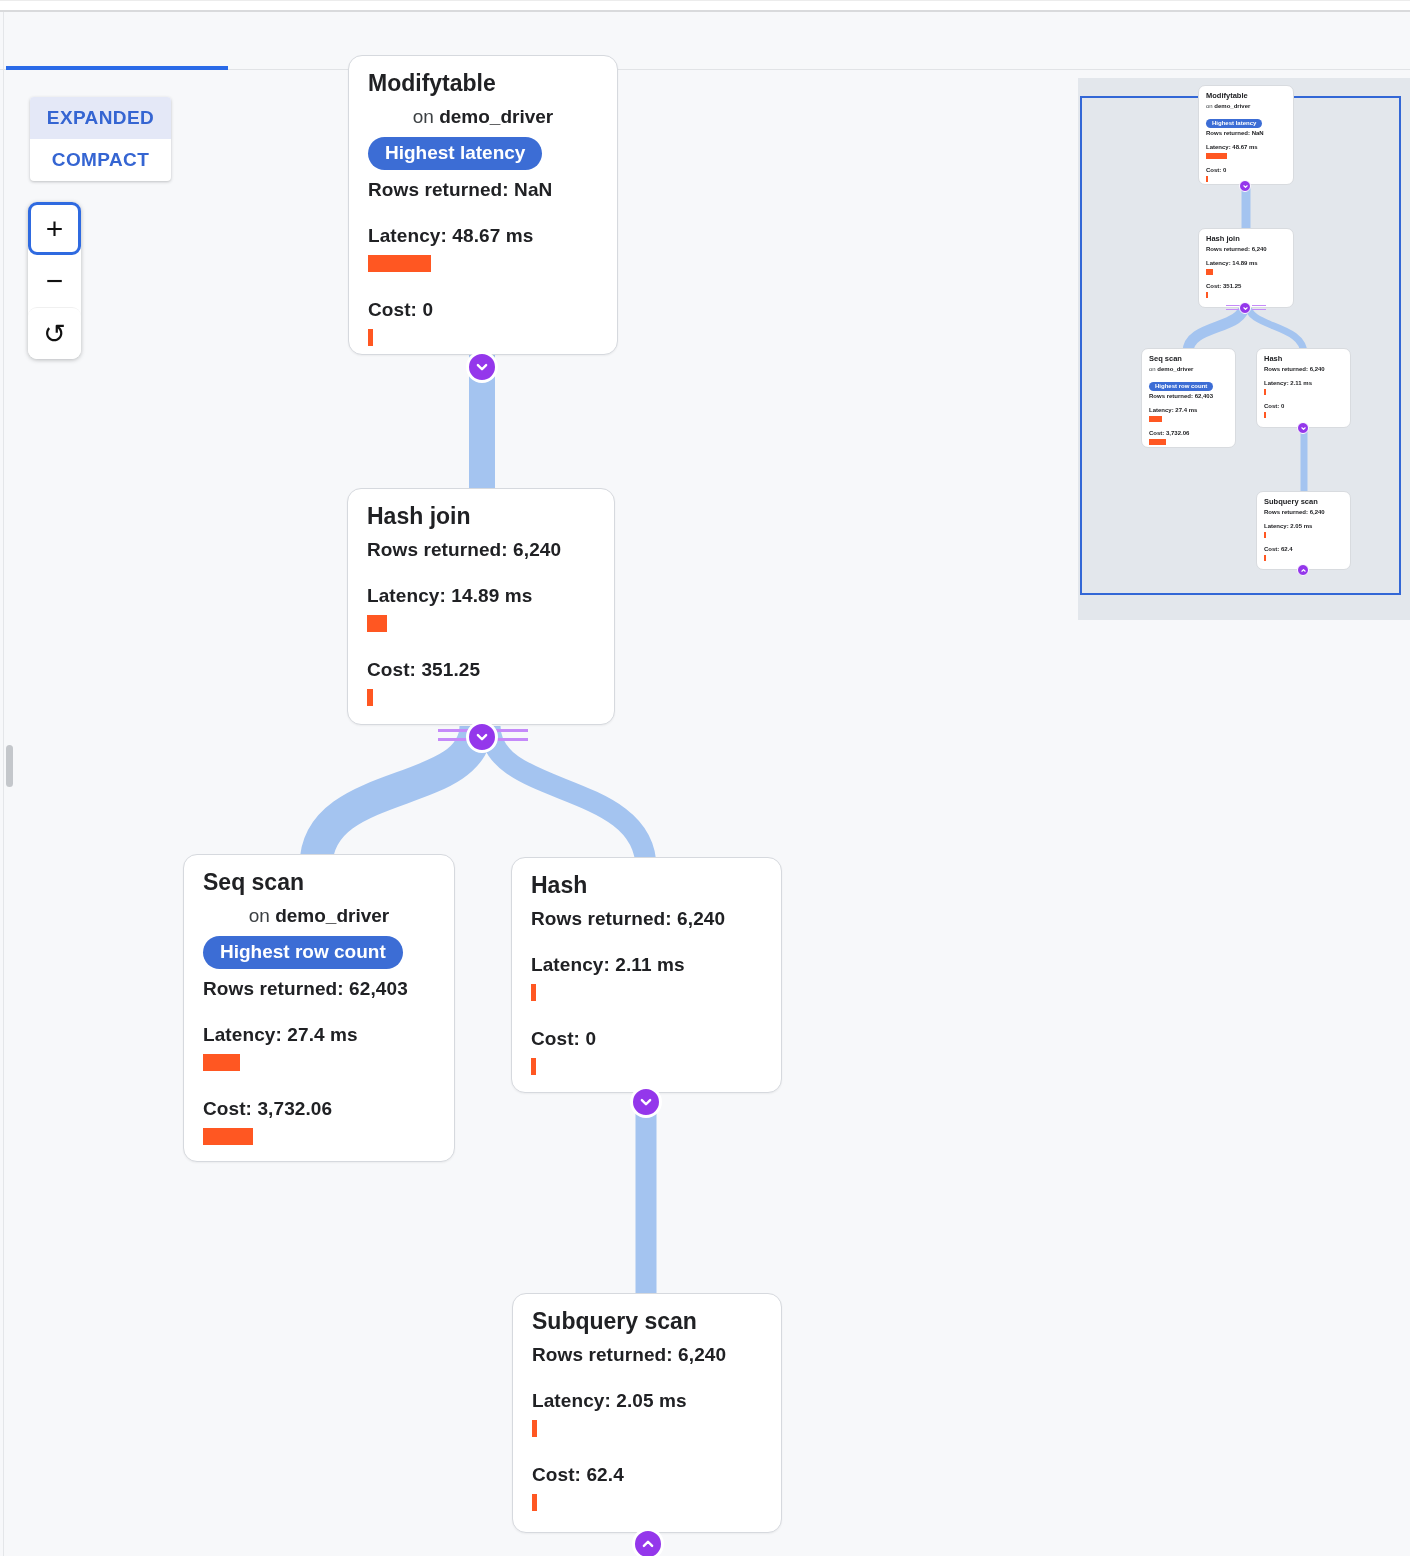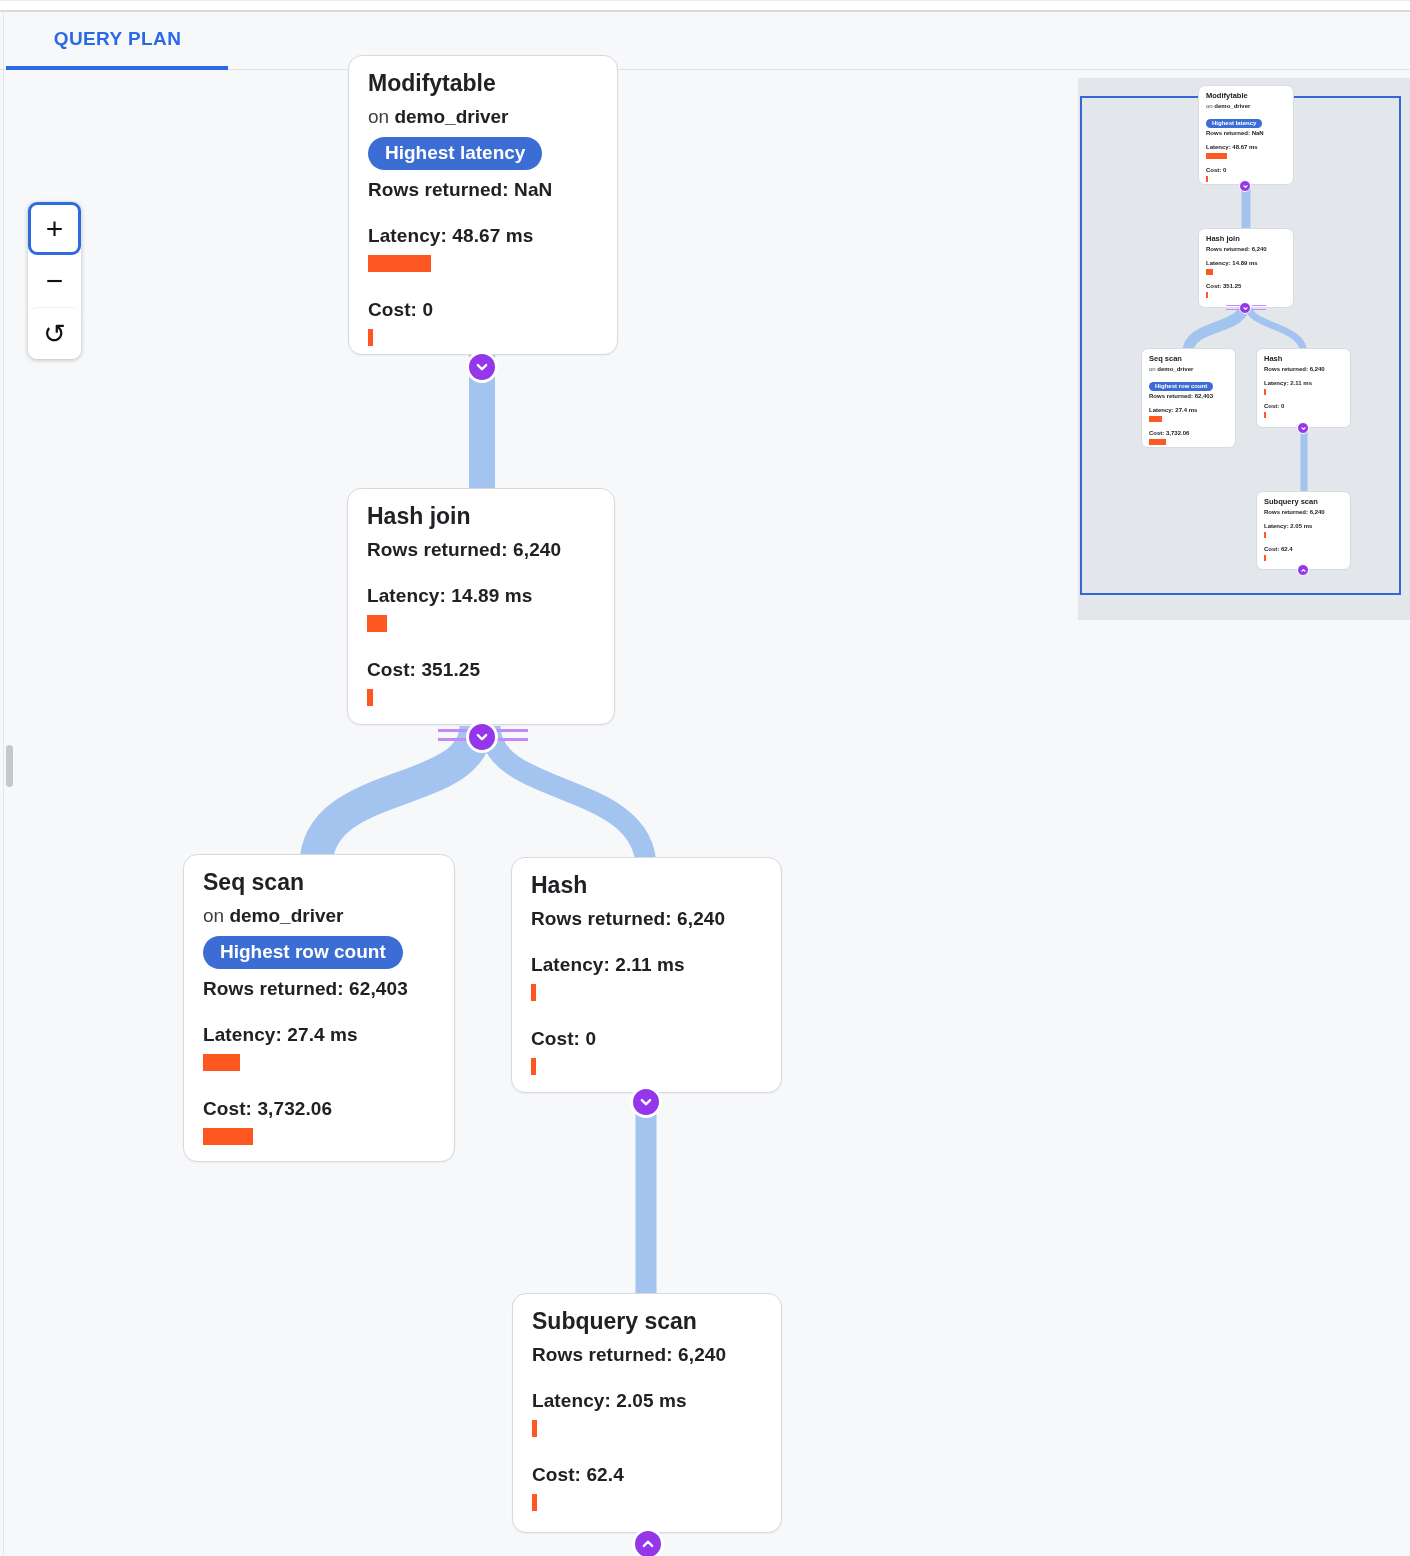--- a/index.html
+++ b/index.html
@@ -28,21 +28,21 @@
   .zoom-ctrl .zbtn.plus{border:3px solid #2f6ae0;height:53px;}
   .zoom-ctrl .zbtn.reset{font-size:27px;border-top:1px solid #f0f0f0;}
 
   
   svg.edges{position:absolute;left:0;top:0;z-index:1;}
   svg.edges path{fill:none;stroke:#a4c4f0;}
 
   
   .node{position:absolute;background:#fff;border:1px solid #d6d9de;border-radius:14px;padding:12px 19px;box-sizing:border-box;z-index:2;box-shadow:0 1px 2px rgba(0,0,0,.05);}
   .node-title{font-size:23px;font-weight:700;margin:2px 0 9px;}
-  .node-on{font-size:19px;margin:0 0 9px;color:#3c4043;}
+  .node-on{font-size:19px;margin:0 0 9px;color:#3c4043;text-align:center;}
   .node-on .tbl{font-weight:700;color:#202124;}
   .chip{display:inline-block;background:#3c6dd5;color:#fff;font-size:19px;font-weight:600;border-radius:17px;padding:5px 17px 6px;margin:0 0 9px;}
   .node-line{font-size:19px;font-weight:600;margin:0 0 8px;letter-spacing:.1px;}
   .node-line.rows{margin-bottom:24px;}
   .bar{height:17px;background:#ff5722;margin:0 0 27px;}
   .bar.last{margin-bottom:0;}
 
   
   .edge-toggle{position:absolute;width:26px;height:26px;border-radius:50%;background:#9437eb;border:3px solid #fff;box-sizing:content-box;display:flex;align-items:center;justify-content:center;z-index:3;cursor:pointer;}
   .stripe{position:absolute;height:6px;border-top:3px solid #c58af9;border-bottom:3px solid #c58af9;z-index:3;}
@@ -65,28 +65,31 @@
   .mm-stripe{position:absolute;height:3px;border-top:1.5px solid #c58af9;border-bottom:1.5px solid #c58af9;z-index:3;}
 </style>
 </head>
 <body>
 
 <div class="app">
 
   <div class="top-strip"></div>
 
   <div class="tab-bar">
-    <div class="tab active" style="left:7px;width:221px;">QUERY PLAN</div>
     <div class="baseline"></div>
     <div class="tab-indicator"></div>
   </div>
 
   <div class="left-border"></div>
   <div class="scroll-thumb"></div>
 
+  <div class="layout-toggle">
+    <div class="opt selected">EXPANDED</div>
+    <div class="opt">COMPACT</div>
+  </div>
 
   <div class="zoom-ctrl">
     <div class="zbtn plus">
         <span>+</span>
       </div>
     <div class="zbtn">
         <span>−</span>
       </div>
     <div class="zbtn reset">
         <span>↺</span>

